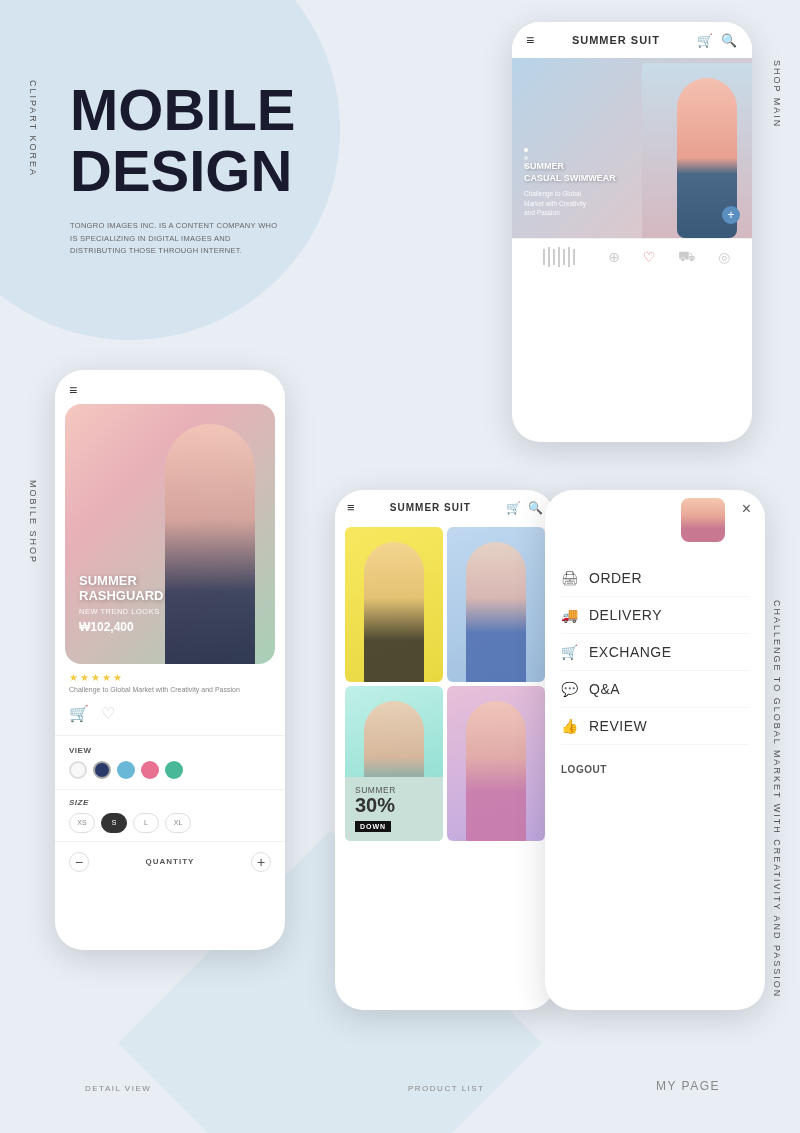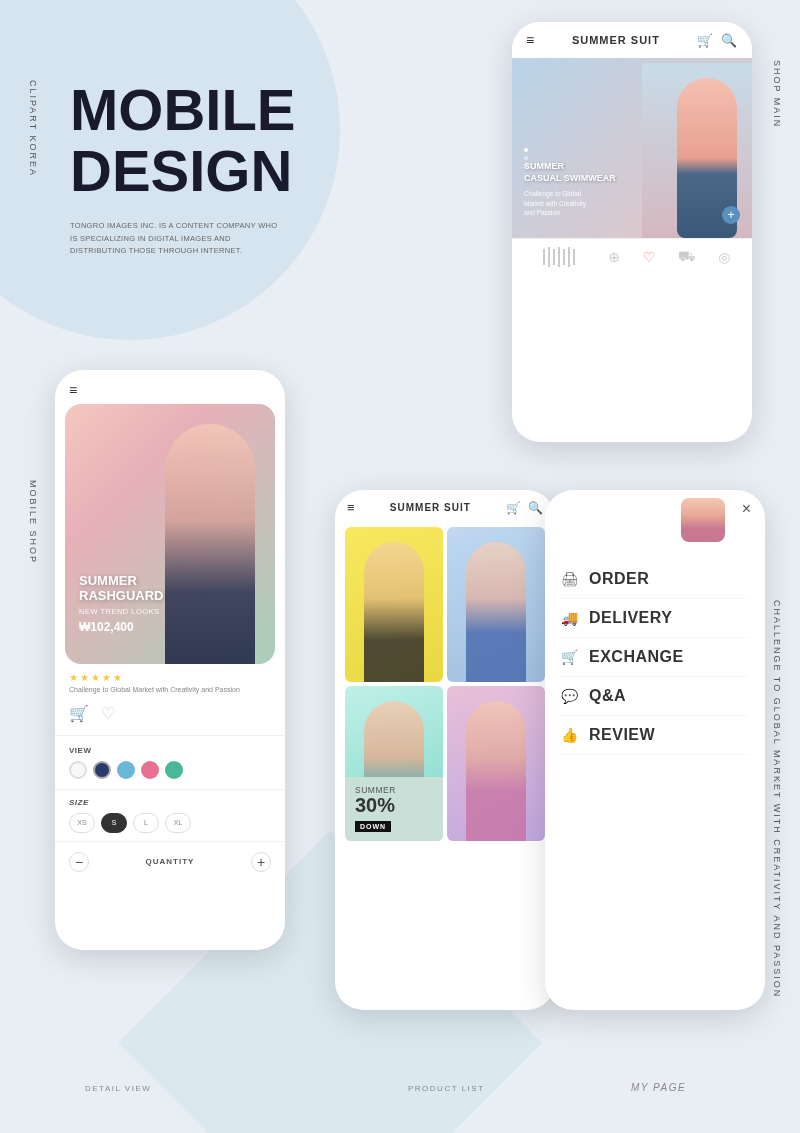--- a/index.html
+++ b/index.html
@@ -43,21 +43,21 @@
       writing-mode: vertical-rl;
       text-orientation: mixed;
       font-weight: 500;
     }
     .label-clipart { top: 80px; left: 28px; }
     .label-shop-main { top: 60px; right: 18px; }
     .label-mobile-shop { top: 480px; left: 28px; }
     .label-challenge { top: 600px; right: 18px; }
     .label-detail { bottom: 40px; left: 85px; font-size: 8px; letter-spacing: 1.5px; color: #888; writing-mode: horizontal-tb; }
     .label-product { bottom: 40px; left: 408px; font-size: 8px; letter-spacing: 1.5px; color: #888; writing-mode: horizontal-tb; }
-    .label-mypage { bottom: 40px; left: 631px; font-size: 10px; letter-spacing: 1.5px; color: #888; writing-mode: horizontal-tb; font-style: italic; }
+    .label-mypage { bottom: 40px; left: 656px; font-size: 12px; letter-spacing: 1.5px; color: #888; writing-mode: horizontal-tb; }
 
     
     .hero-text {
       position: absolute;
       top: 80px;
       left: 70px;
       z-index: 1;
     }
     .hero-title {
       font-size: 58px;
@@ -460,21 +460,21 @@
     }
     .menu-item {
       display: flex;
       align-items: center;
       gap: 10px;
       padding: 10px 0;
       border-bottom: 1px solid #f5f5f5;
       cursor: pointer;
     }
     .menu-item .menu-icon { font-size: 14px; color: #666; width: 18px; }
-    .menu-item .menu-label { font-size: 16px; font-weight: 700; color: #333; letter-spacing: 0.5px; }
+    .menu-item .menu-label { font-size: 14px; font-weight: 400; color: #333; letter-spacing: 0.5px; }
     .logout-section {
       padding: 14px 16px;
       cursor: pointer;
     }
     .logout-label { font-size: 10px; font-weight: 600; color: #555; letter-spacing: 0.5px; }
 
     
     .barcode-area {
       display: flex;
       align-items: center;
@@ -665,13 +665,16 @@
     </div>
     <div class="menu-item">
       <span class="menu-icon">💬</span>
       <span class="menu-label">Q&amp;A</span>
     </div>
     <div class="menu-item">
       <span class="menu-icon">👍</span>
       <span class="menu-label">REVIEW</span>
     </div>
   </div>
+  <div class="logout-section">
+    <span class="logout-label">LOGOUT</span>
+  </div>
 </div>
 
 </body></html>

